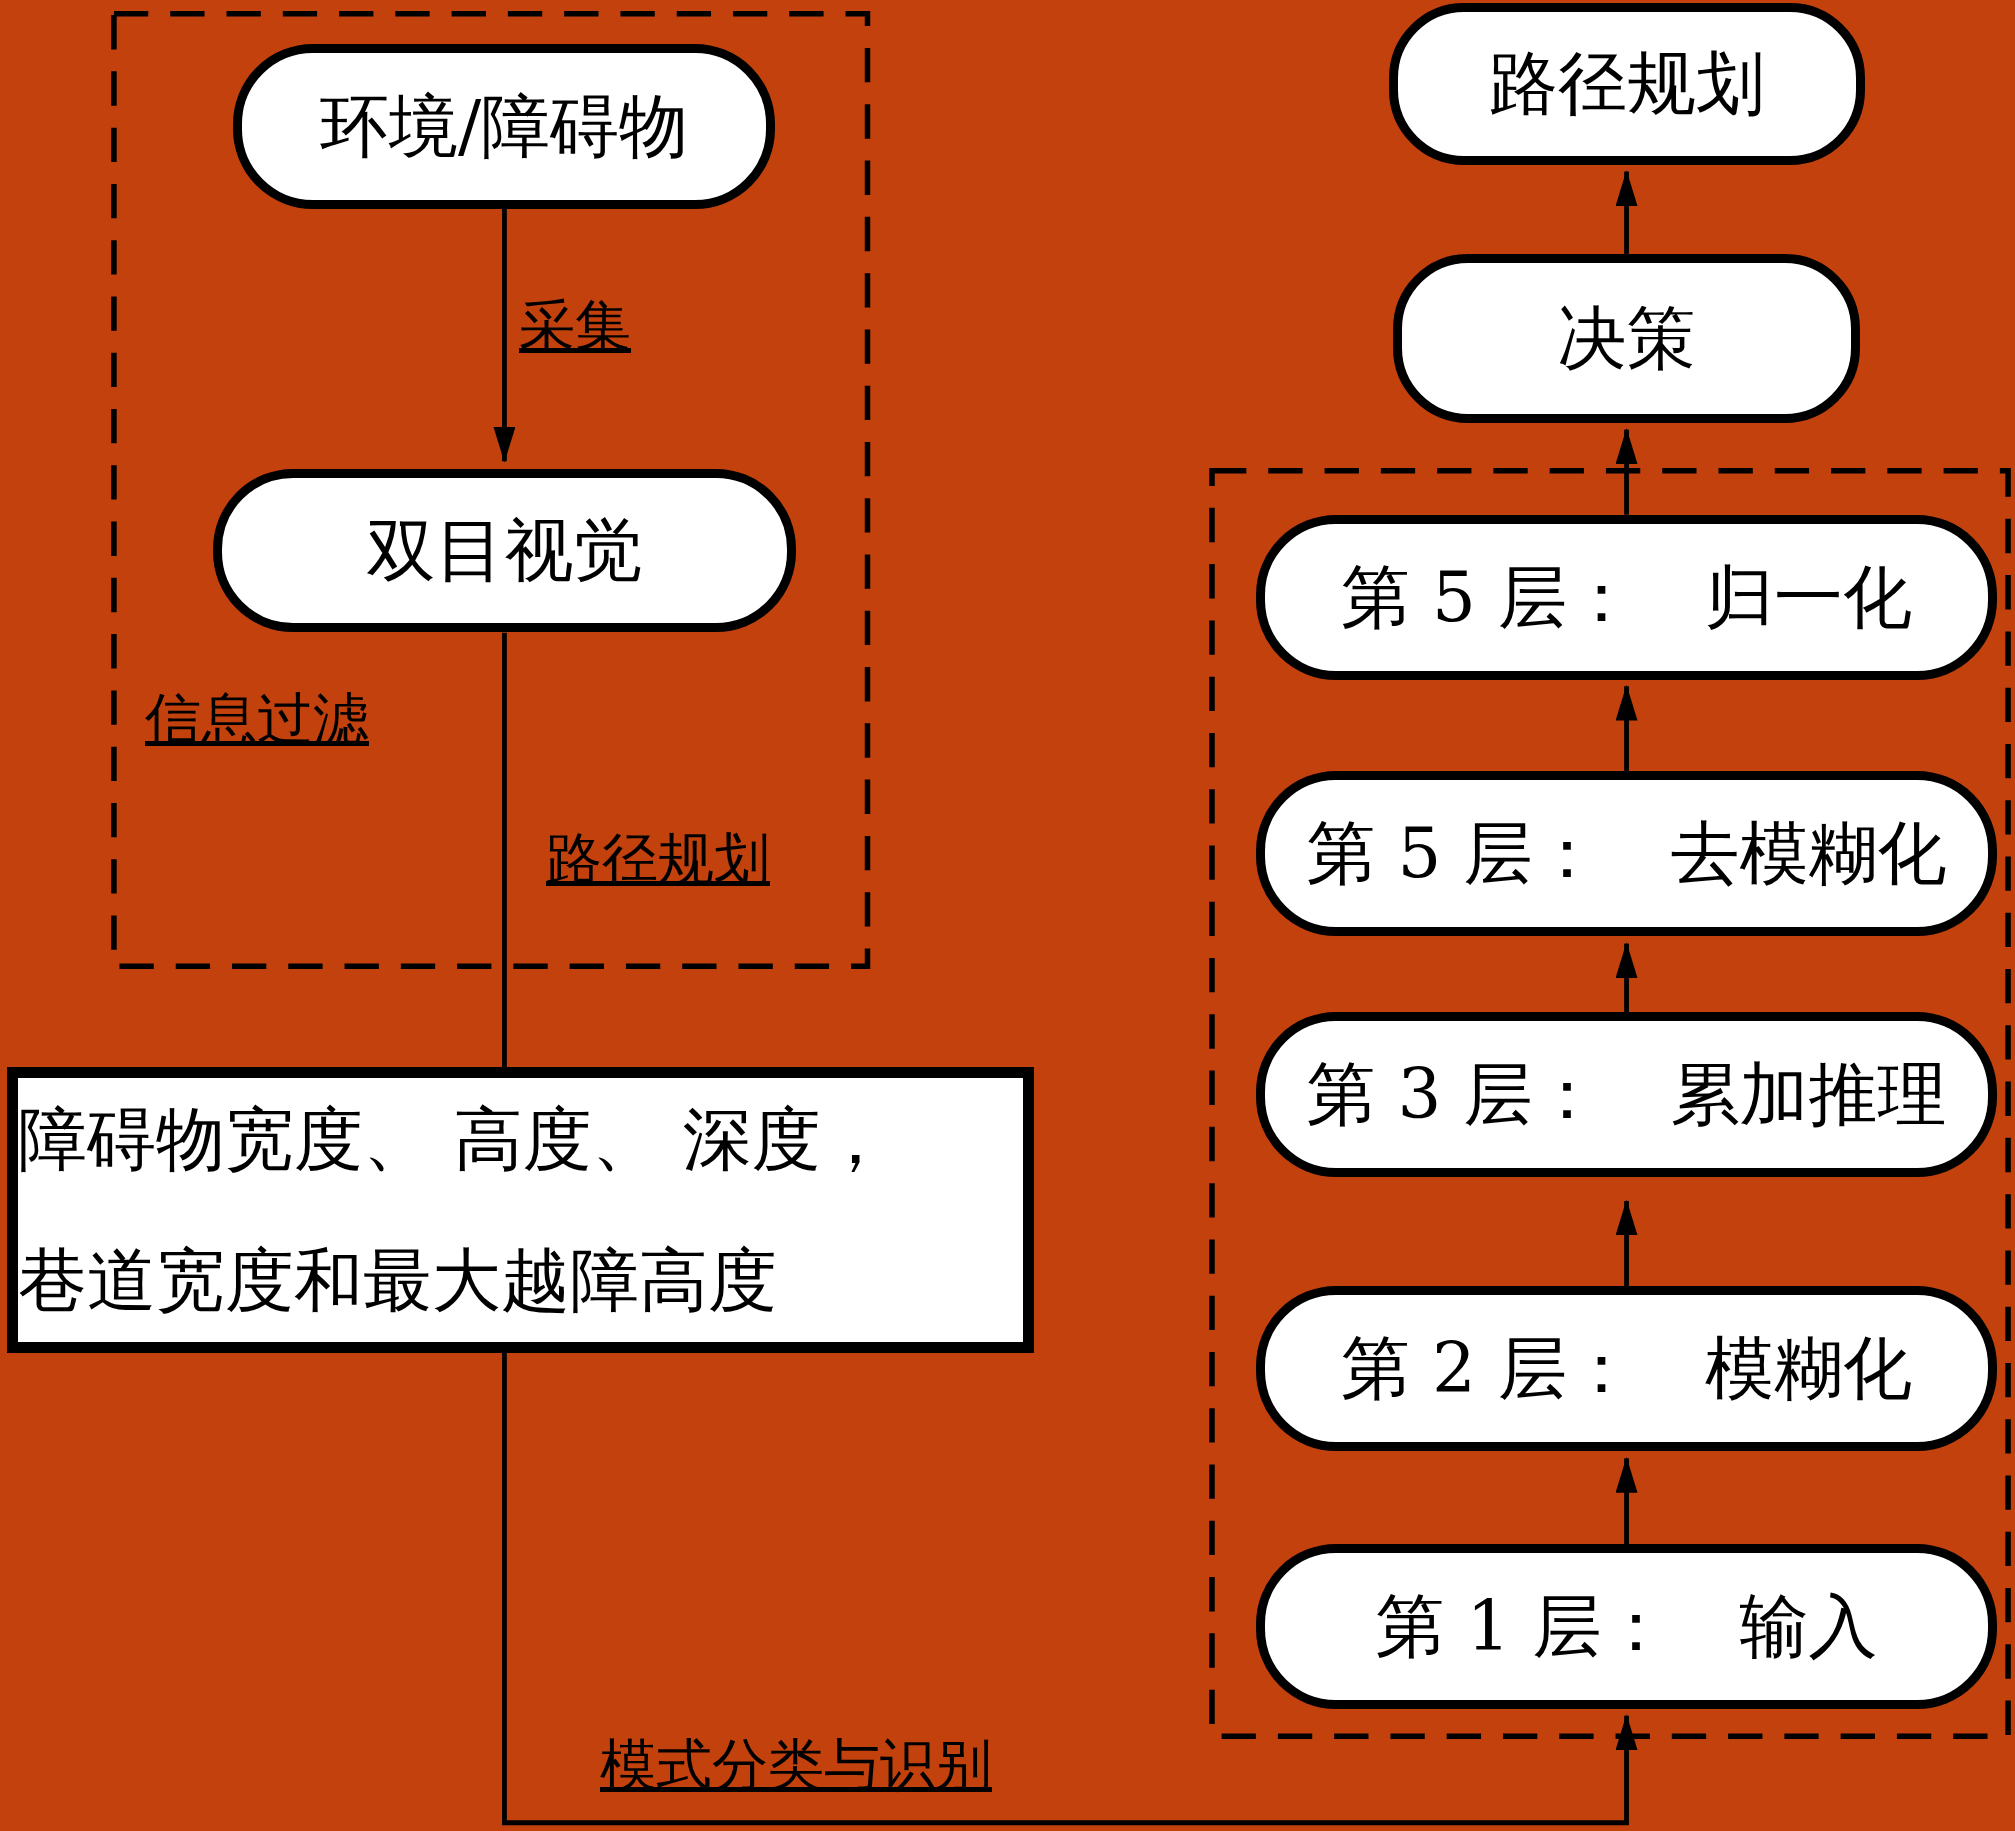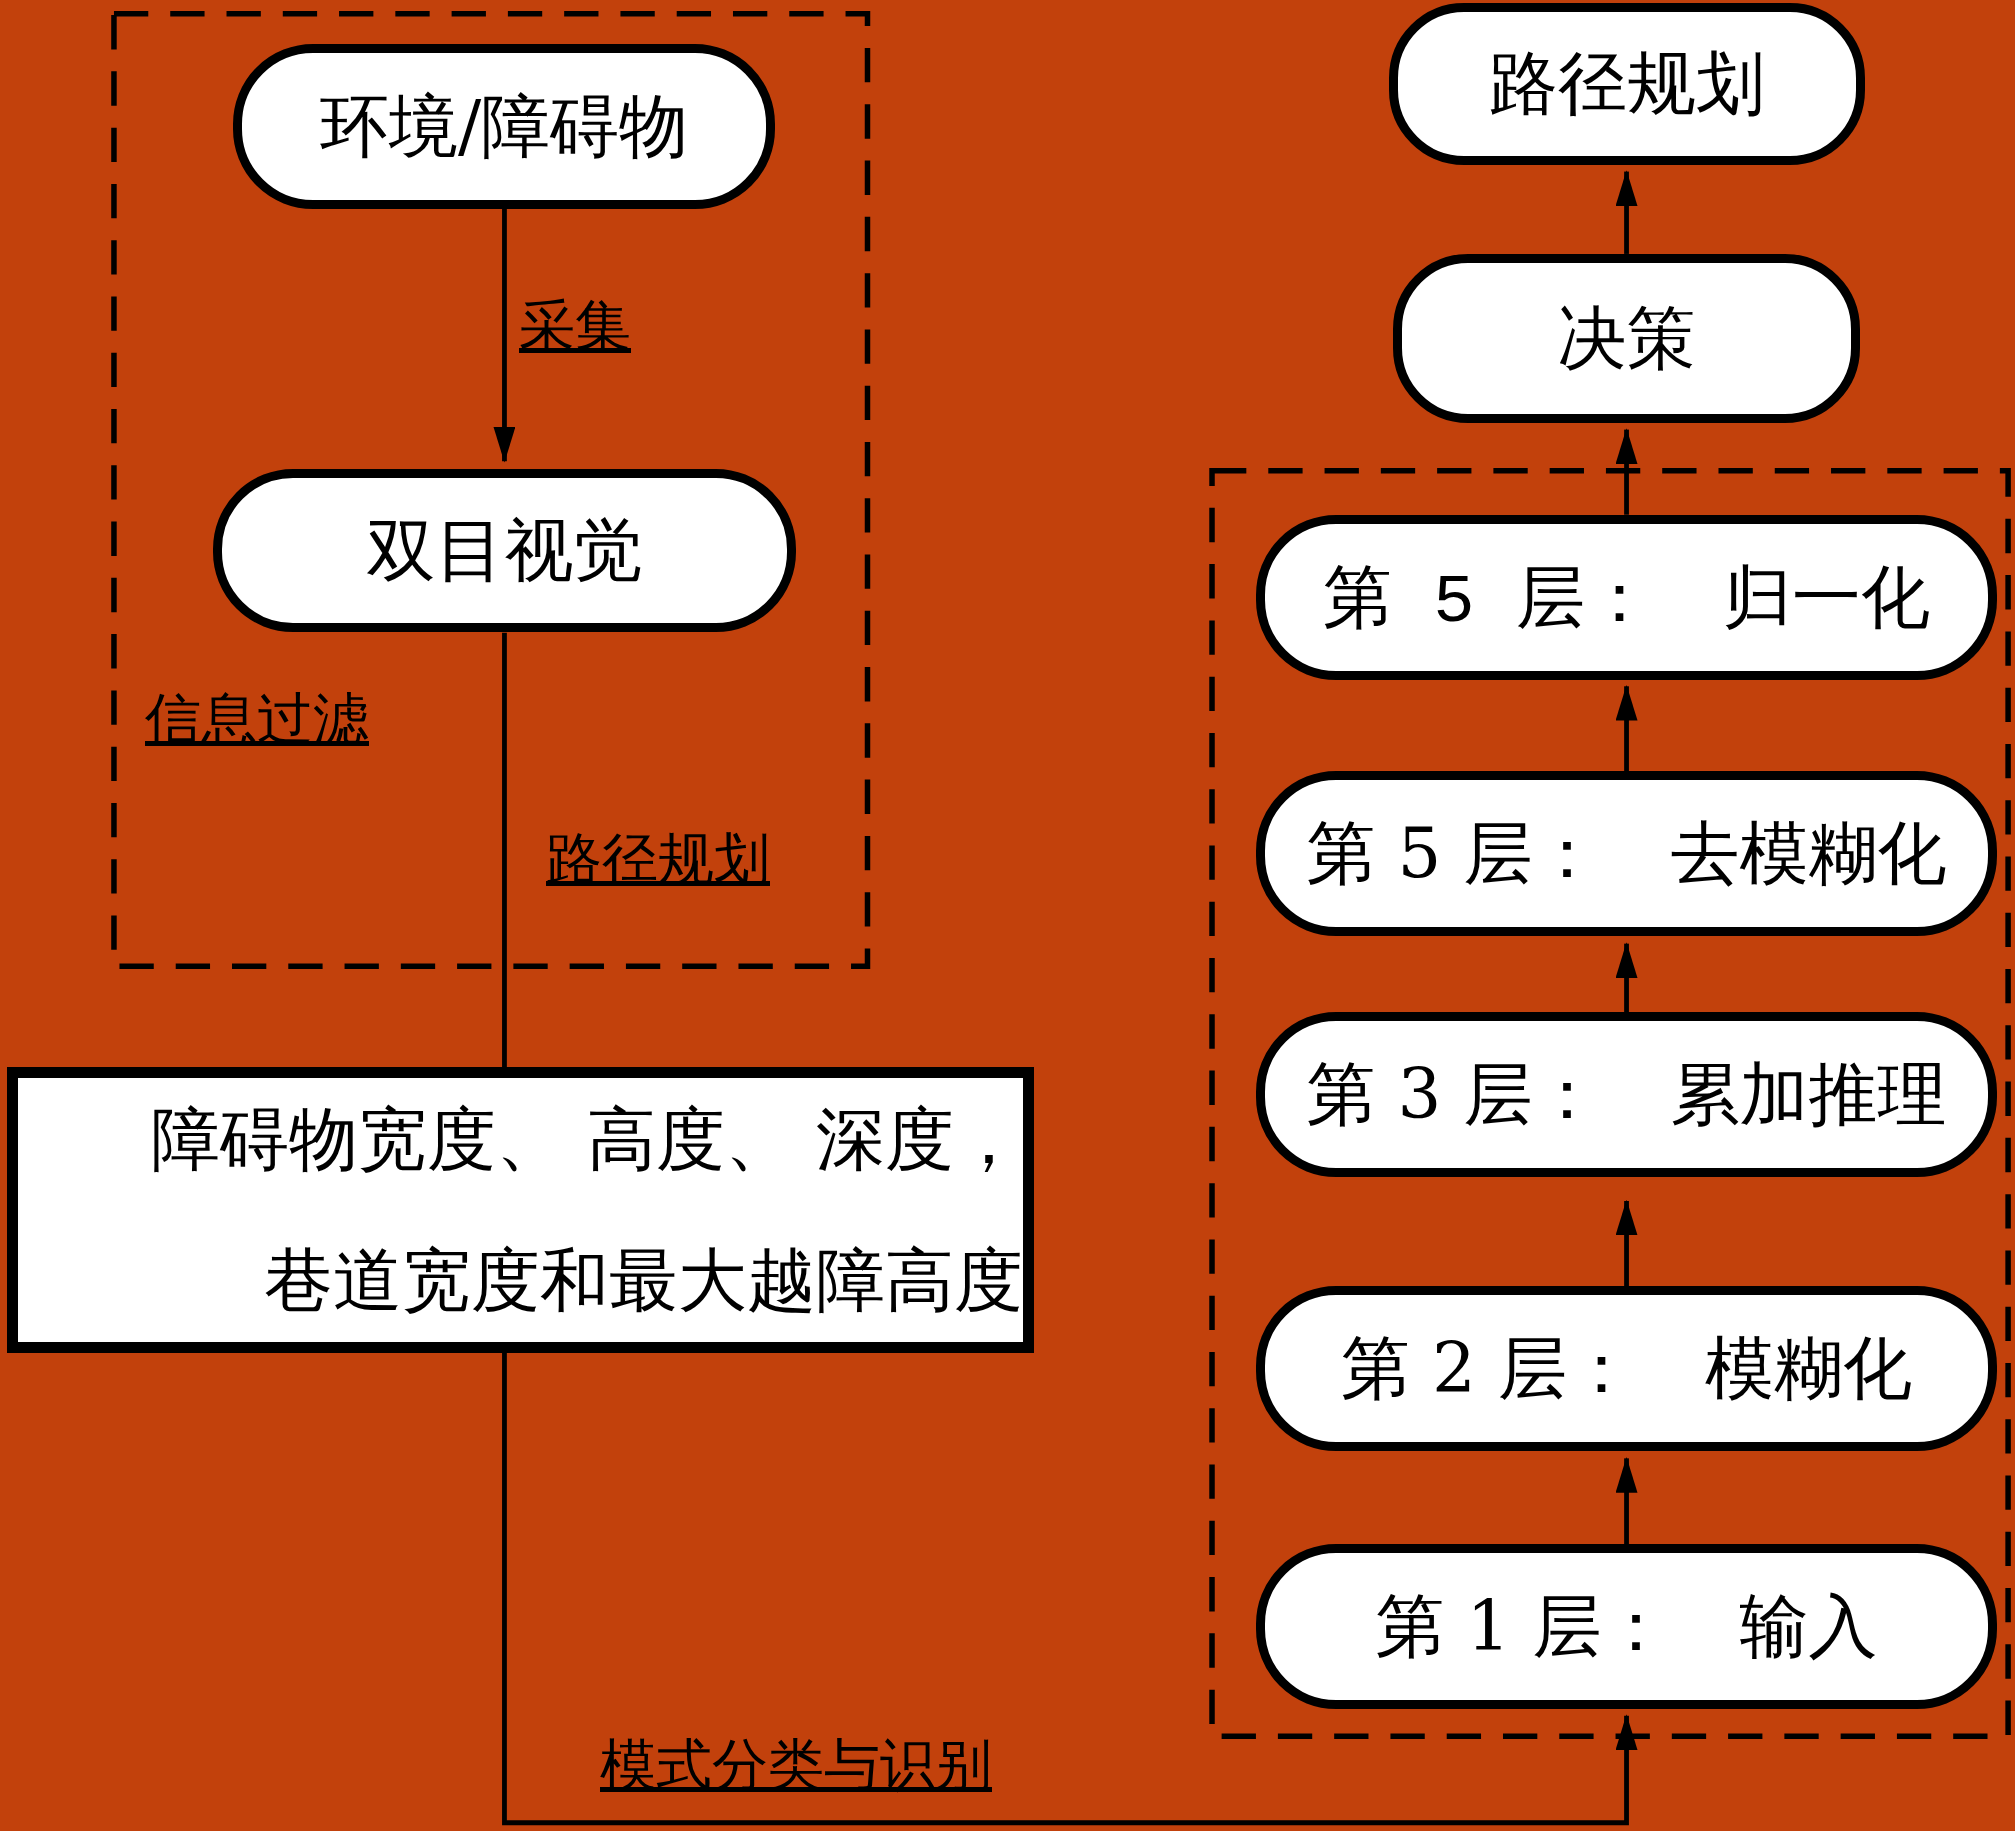--- a/index.html
+++ b/index.html
@@ -37,21 +37,21 @@
   }
   .rounded {
     border-radius: 80px;
   }
   .rect-node {
     position: absolute;
     box-sizing: border-box;
     border: 11px solid #000000;
     display: flex;
     flex-direction: column;
-    align-items: flex-end;
+    align-items: flex-start;
     justify-content: center;
     font-size: 69px;
     background: #ffffff;
     text-align: center;
   }
   .rect-node .tline {
     line-height: 141px;
     white-space: nowrap;
   }
   .flabel {
@@ -62,21 +62,21 @@
     text-decoration: underline;
   }
   
   #env-node      { left: 233px;  top: 44px;   width: 542px;  height: 165px; }
   #vision-node   { left: 213px;  top: 469px;  width: 583px;  height: 163px; }
   #measure-node  { left: 6.9px;   top: 1067px; width: 1027px; height: 286px; }
   
   #path-node     { left: 1389px; top: 2.7px;    width: 476px;  height: 162px; border-radius: 75px; }
   #decision-node { left: 1393px; top: 254px;  width: 467px;  height: 169px; border-radius: 75px; }
   .layer-node    { left: 1256px; width: 741px; height: 165px; }
-  #layer-5 { top: 515px; font-family: Liberation Mono, monospace; }
+  #layer-5 { top: 515px; }
   #layer-4 { top: 771px; }
   #layer-3 { top: 1012px; text-align: right; }
   #layer-2 { top: 1286px; }
   #layer-1 { top: 1544px; }
   
   #collect-label  { left: 519px;  top: 288px; }
   #filter-label   { left: 145px;  top: 681px; }
   #feature-label  { left: 546px;  top: 821px; }
   #pattern-label  { left: 600px;  top: 1727px; }
 </style>

